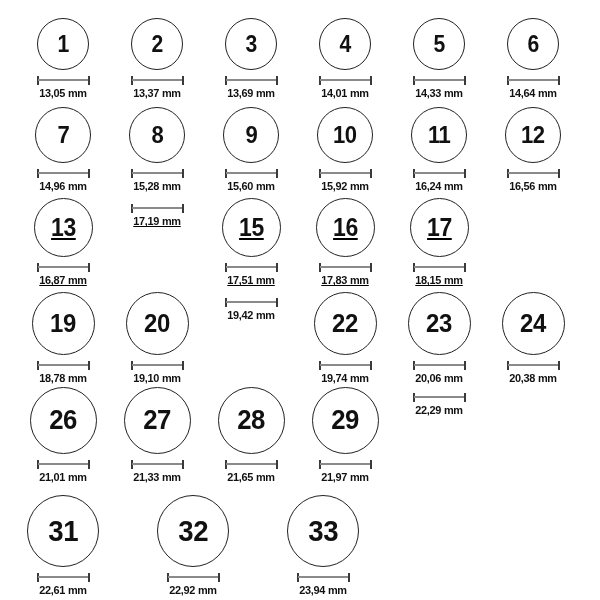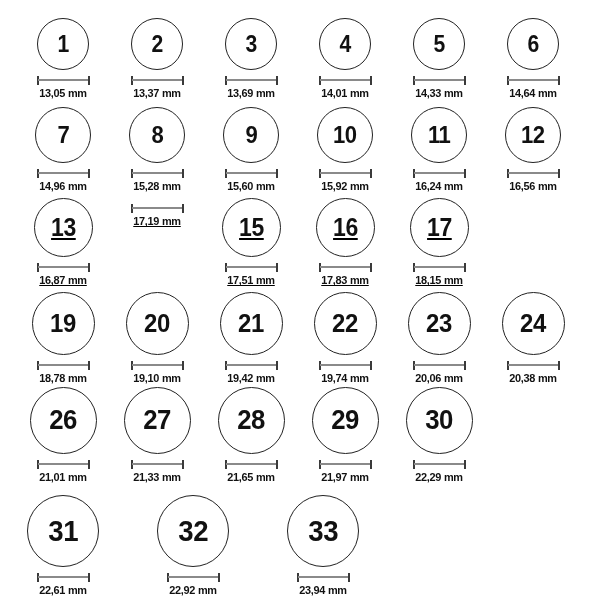--- a/index.html
+++ b/index.html
@@ -308,23 +308,20 @@
     </div>
     <div class="bar">
       <span class="tick left"></span>
       <span class="line"></span>
       <span class="tick right"></span>
     </div>
     <div class="mm-label">19,10 mm</div>
   </div>
 
   <div class="cell">
-    <div class="circle">
-      <span class="num">21</span>
-    </div>
     <div class="bar">
       <span class="tick left"></span>
       <span class="line"></span>
       <span class="tick right"></span>
     </div>
     <div class="mm-label">19,42 mm</div>
   </div>
 
   <div class="cell">
     <div class="circle">
@@ -406,23 +403,20 @@
     </div>
     <div class="bar">
       <span class="tick left"></span>
       <span class="line"></span>
       <span class="tick right"></span>
     </div>
     <div class="mm-label">21,97 mm</div>
   </div>
 
   <div class="cell">
-    <div class="circle">
-      <span class="num">30</span>
-    </div>
     <div class="bar">
       <span class="tick left"></span>
       <span class="line"></span>
       <span class="tick right"></span>
     </div>
     <div class="mm-label">22,29 mm</div>
   </div>
 </div>
     <div class="row" style="--d: 72px; --fs: 30px; margin-bottom: 0px; gap: 36px;">
   <div class="cell">

